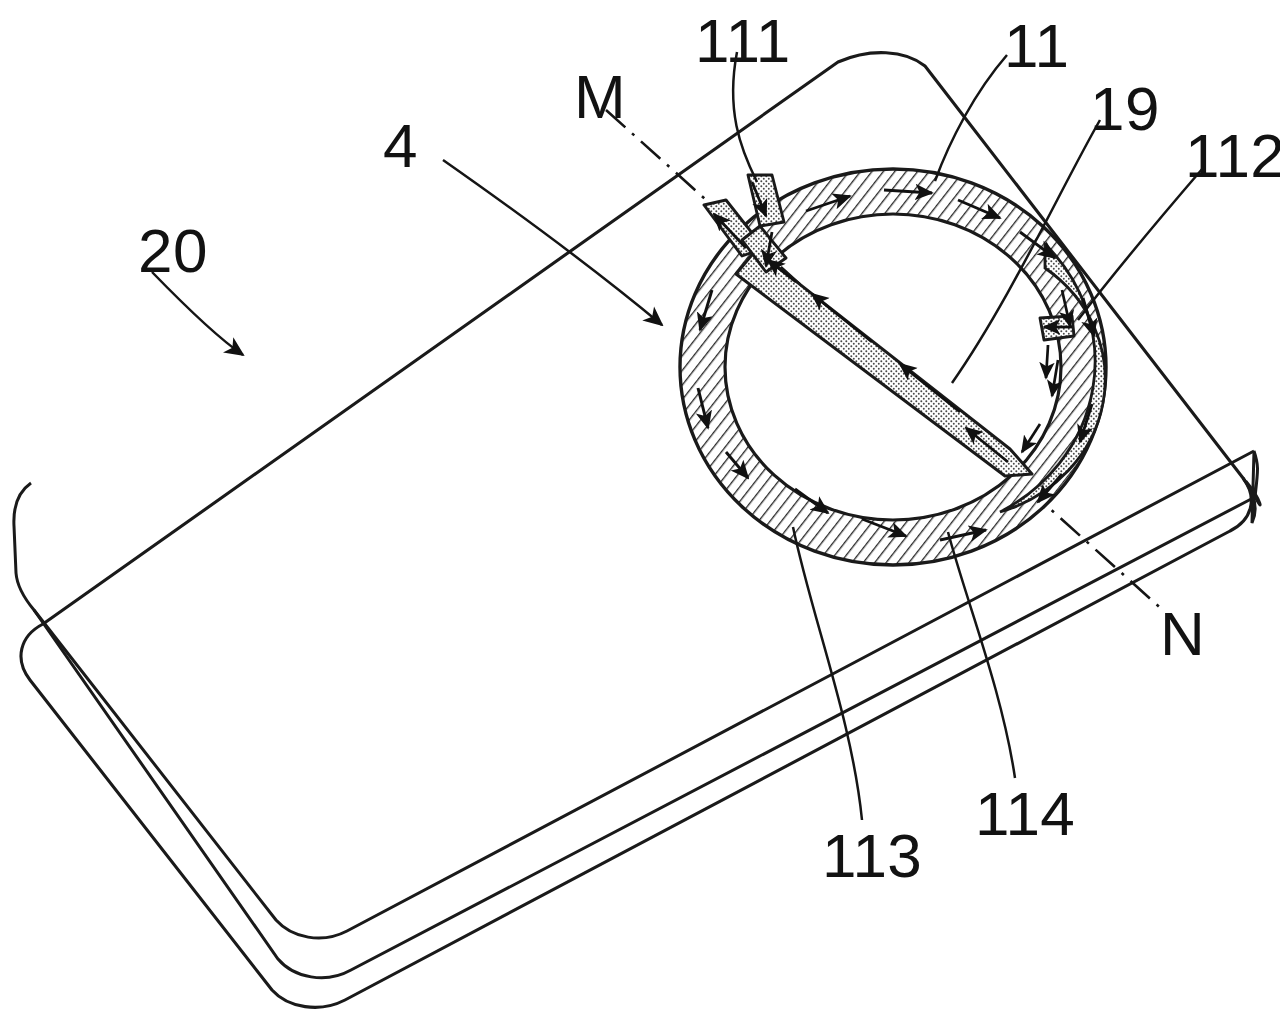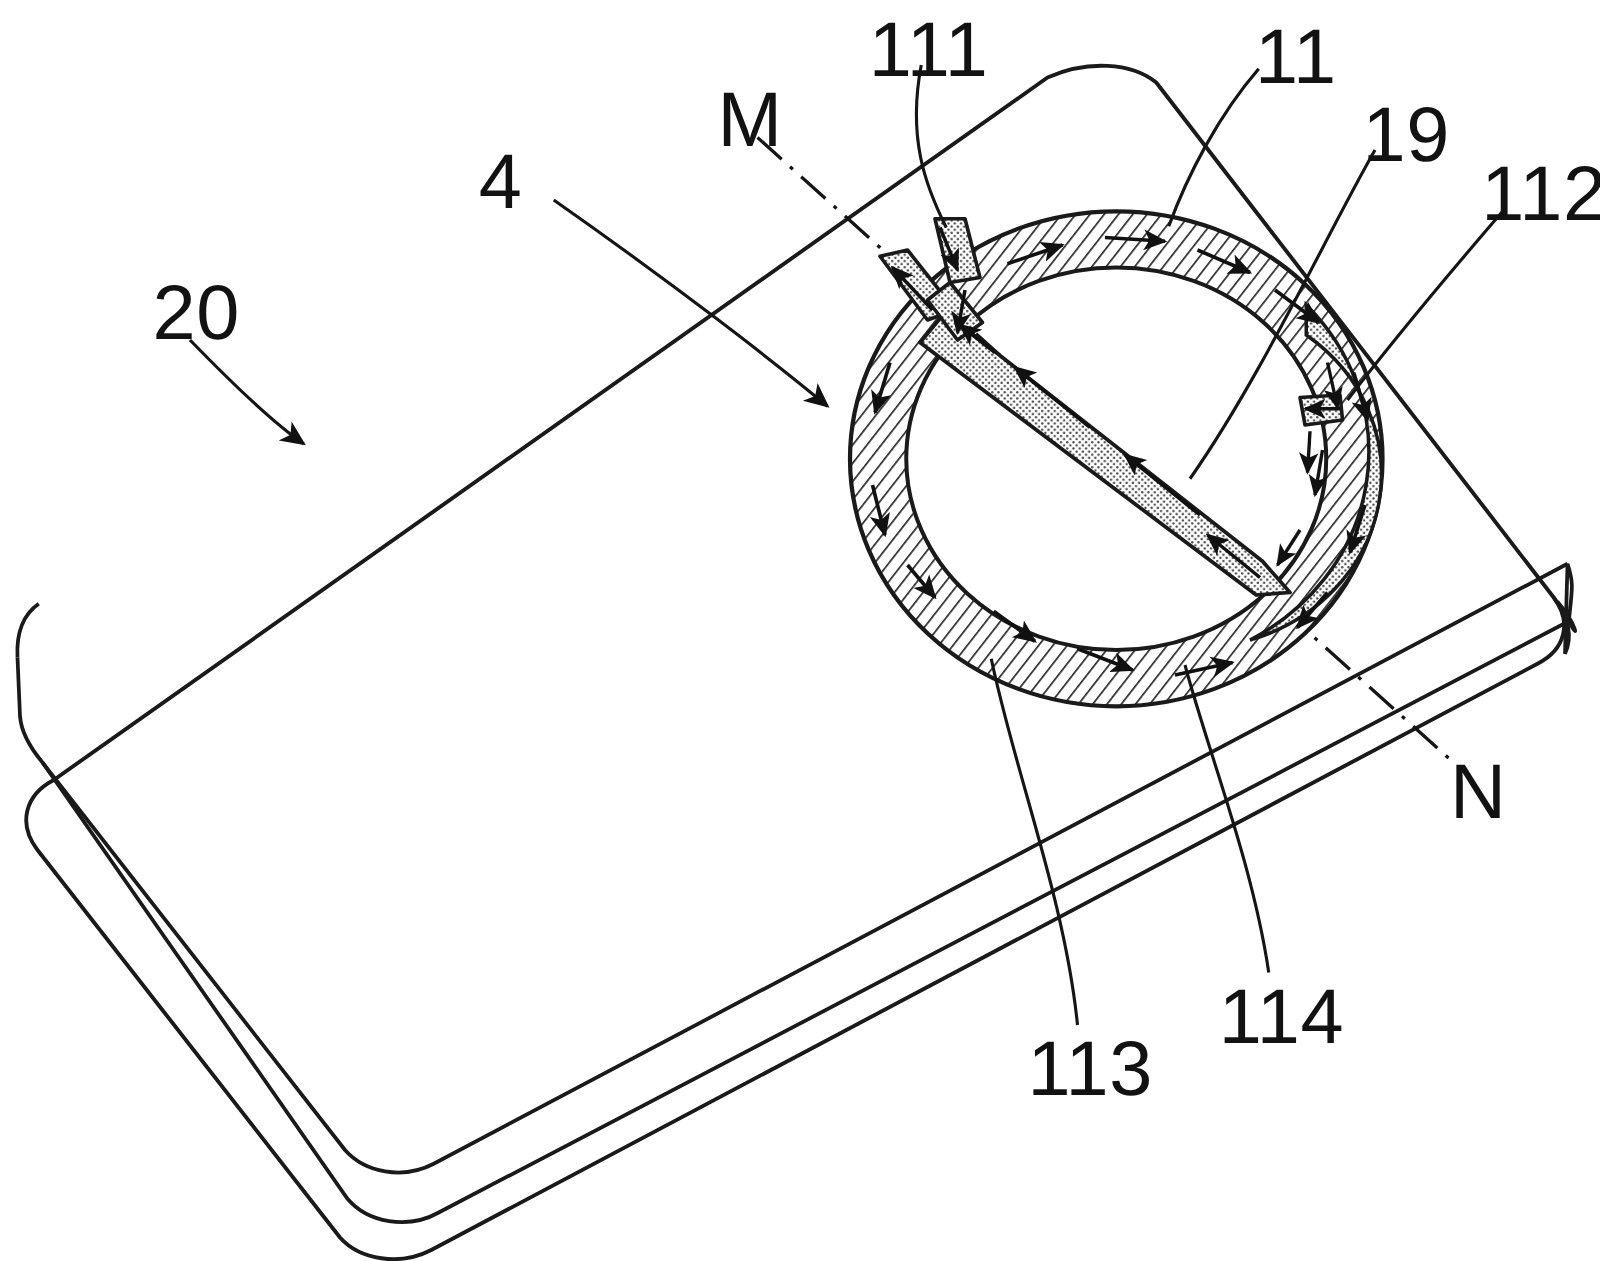--- a/index.html
+++ b/index.html
@@ -224,21 +224,21 @@
   <div class="ref-label" style="left:574px; top:66px;">M</div>
 
   <div class="ref-label" style="left:1004px; top:15px;text-align:center;">11</div>
 
   <div class="ref-label" style="left:1090px; top:78px;">19</div>
 
   <div class="ref-label" style="left:1167px; top:125px;margin-left:18px;">112</div>
 
   <div class="ref-label" style="left:383px; top:115px;">4</div>
 
-  <div class="ref-label" style="left:122px; top:220px;text-align:right;">20</div>
+  <div class="ref-label" style="left:138px; top:220px;text-align:right;">20</div>
 
   <div class="ref-label" style="left:1160px; top:603px;">N</div>
 
   <div class="ref-label" style="left:975px; top:783px;text-align:center;">114</div>
 
   <div class="ref-label" style="left:822px; top:825px;">113</div>
 
 </div>
 
 </body></html>

